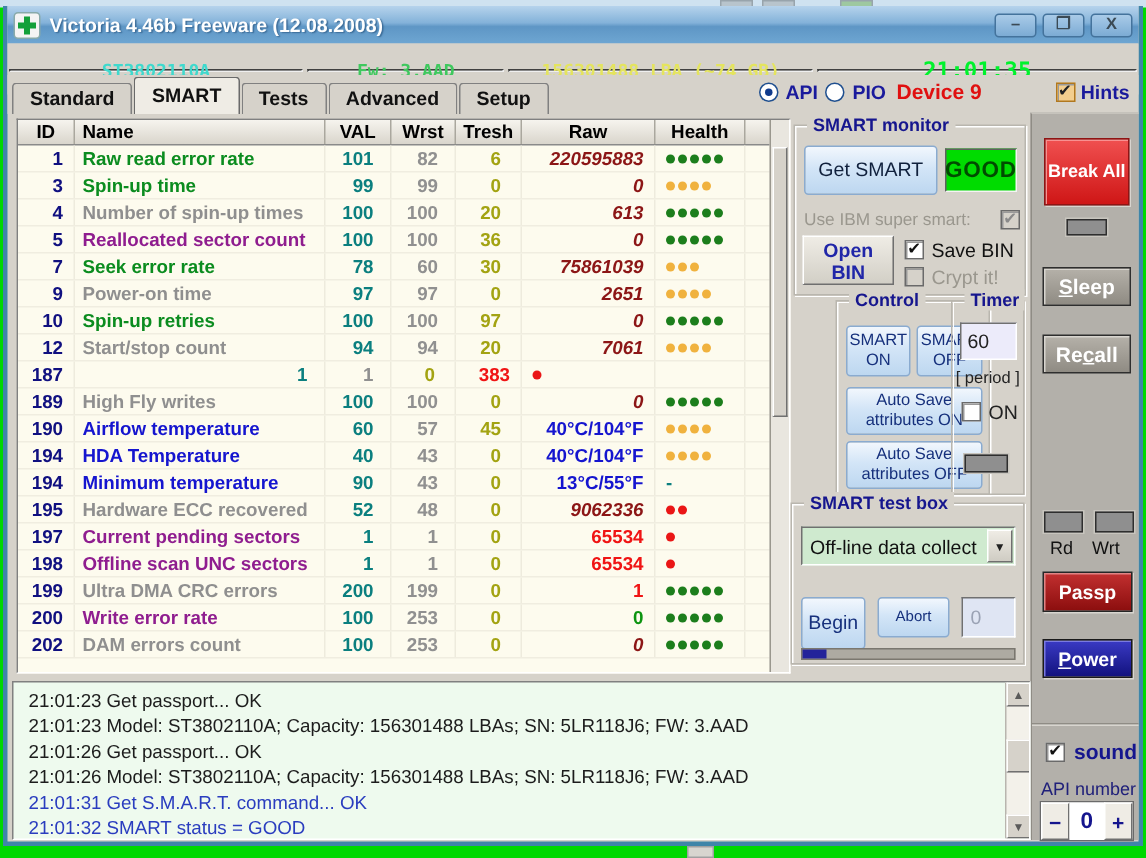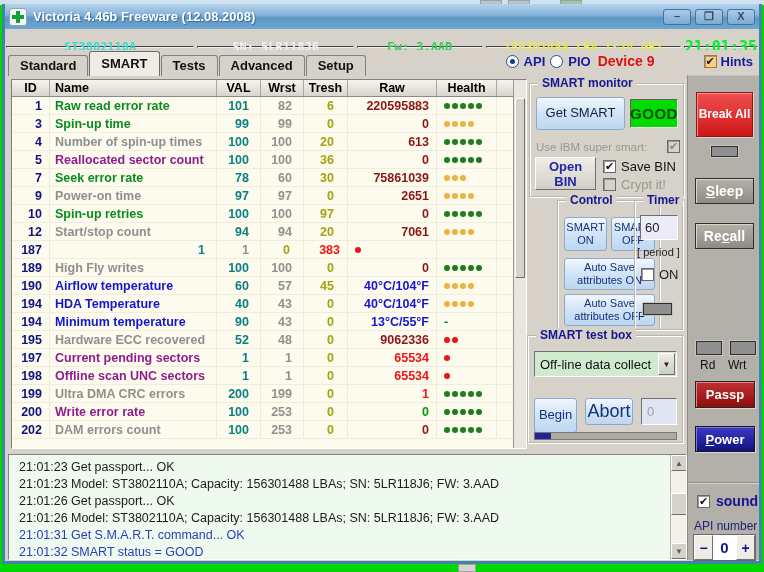--- a/index.html
+++ b/index.html
@@ -75,21 +75,21 @@
     font-size:12.5px; font-weight:bold; align-items:center; border-bottom:1px solid #f0ede0; }
   .trow > div { border-right:1px solid #eeebdd; height:100%; display:flex; align-items:center; }
   .cid    { justify-content:flex-end; padding-right:7px; color:#101080; }
   .cname  { padding-left:5px; }
   .cval   { justify-content:flex-end; padding-right:11px; color:#0b7f7f; }
   .cwrst  { justify-content:flex-end; padding-right:11px; color:#909090; }
   .ctresh { justify-content:flex-end; padding-right:13px; color:#a3a312; }
   .craw   { justify-content:flex-end; padding-right:7px; }
   .chealth{ padding-left:7px; gap:2px; }
   .nc-green { color:#0b8c1f; } .nc-gray { color:#8f8f8f; } .nc-purple { color:#8f1d8f; } .nc-blue { color:#1515cf; }
-  .rc-maroon { color:#8c1616; } .rc-red { color:#f01414; } .rc-blue { color:#1515cf; } .rc-green { color:#0c9410; }
+  .rc-maroon { color:#8c1616;font-style:italic; } .rc-red { color:#f01414; } .rc-blue { color:#1515cf; } .rc-green { color:#0c9410; }
   .dot { width:6px; height:6px; border-radius:50%; display:inline-block; }
   .dc-green { background:#1c7e1c; } .dc-orange { background:#f0b23e; } .dc-red { background:#ea1616; }
   .dashmark { color:#0b7f7f; }
 
   
   .group { position:absolute; border:1px solid #b9b6ae; box-shadow:inset 1px 1px 0 #fff, 1px 1px 0 #fff; }
   .group > .glabel { position:absolute; top:-8px; left:8px; background:#d6d2ca; padding:0 4px;
     font-size:12px; font-weight:bold; color:#16168e; white-space:nowrap; }
 
   .bluebtn { background:linear-gradient(180deg,#f2f7fd 0%,#d3e5f7 45%,#bdd7f0 100%);
@@ -129,21 +129,21 @@
 
   
   #g-testbox { left:522px; top:331px; width:156px; height:108px; }
   .dd { position:absolute; left:6px; top:15px; width:143px; height:26px; background:#cfeacf;
     border:1px solid; border-color:#707070 #fff #fff #707070; display:flex; align-items:center; }
   .dd-text { flex:1; padding-left:5px; font-size:13px; color:#111; white-space:nowrap; }
   .dd-arrow { width:17px; height:22px; margin-right:1px; background:linear-gradient(180deg,#efece5,#cfccc3);
     border:1px solid; border-color:#fff #6f6f6f #6f6f6f #fff; display:flex; align-items:center; justify-content:center;
     font-size:8px; color:#222; }
   .btn-begin { position:absolute; left:6px;  top:62px; width:43px; height:35px; font-size:13px; }
-  .btn-abort { position:absolute; left:57px; top:62px; width:48px; height:27px; font-size:18px; }
+  .btn-abort { position:absolute; left:57px; top:62px; width:48px; height:27px; font-size:10px; }
   .test-count { position:absolute; left:113px; top:62px; width:36px; height:27px; background:#dfe5f3;
     border:1px solid; border-color:#707070 #fff #fff #707070; font-size:13px; color:#9aa2b4; padding:5px 0 0 5px; }
   .progress { position:absolute; left:6px; top:96px; width:143px; height:8px; background:#adaaa2;
     border:1px solid #7a776f; }
   .progress .fill { height:100%; background:#23239a; }
 
   
   .right-strip { position:absolute; left:682px; top:71px; width:72px; height:485px;
     background:#b3b0aa; border-left:1px solid #8f8c85; border-top:1px solid #c6c3bc; }
   .btn-break { position:absolute; left:8px; top:16px; width:57px; height:45px;
@@ -217,21 +217,20 @@
       <span class="title-text">Victoria 4.46b Freeware (12.08.2008)</span>
       <div class="winbtns">
         <div class="winbtn">–</div>
         <div class="winbtn">❒</div>
         <div class="winbtn">X</div>
       </div>
     </div>
 
     <div class="infobar">
       <div class="seg seg-model">ST3802110A</div>
-      <div class="seg seg-sn">SN: 5LR118J6</div>
       <div class="seg seg-fw">Fw: 3.AAD</div>
       <div class="seg seg-cap">156301488 LBA (~74 GB)</div>
       <div class="seg seg-time">21:01:35</div>
     </div>
 
     <div class="tabrow">
       <div class="tabs">
         <div class="tab">Standard</div>
         <div class="tab active">SMART</div>
         <div class="tab">Tests</div>

